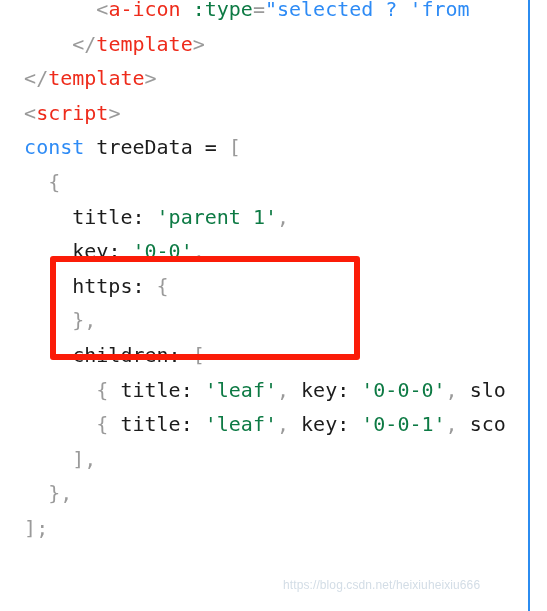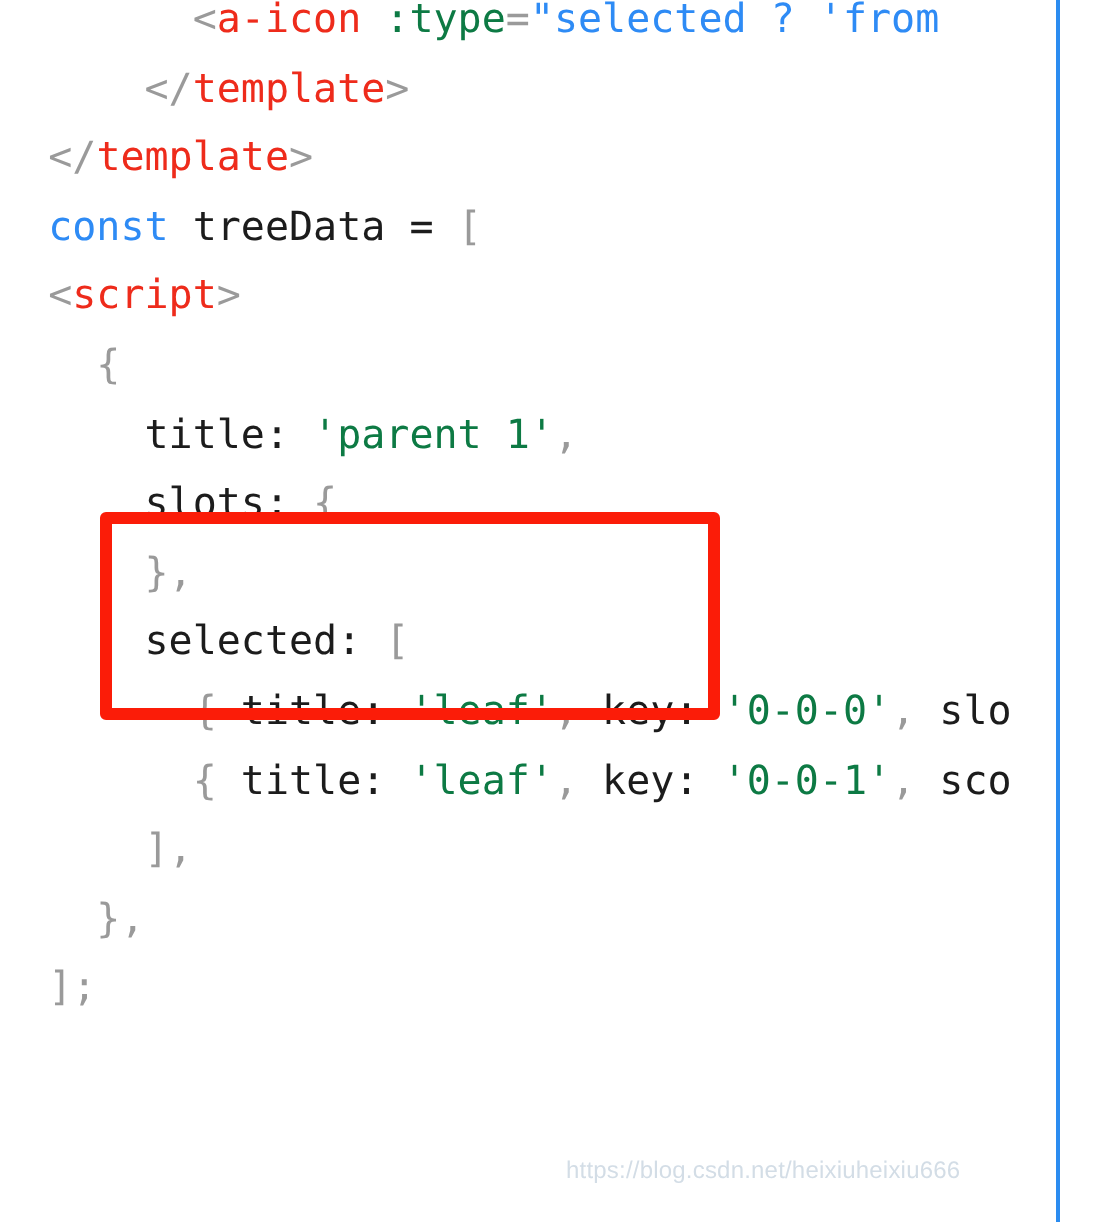--- a/index.html
+++ b/index.html
@@ -87,27 +87,28 @@
 </style>
 </head>
 <body>
 
 <div id="code-viewport" style="background: rgb(255, 255, 255);">
 
   <div id="code-block">
       <div class="code-line"><span class="tok-plain">        </span><span class="tok-punct">&lt;</span><span class="tok-tag">a-icon</span><span class="tok-plain"> </span><span class="tok-attr">:type</span><span class="tok-punct">=</span><span class="tok-keyword">"selected ? 'from</span></div>
       <div class="code-line"><span class="tok-plain">      </span><span class="tok-punct">&lt;/</span><span class="tok-tag">template</span><span class="tok-punct">&gt;</span></div>
       <div class="code-line"><span class="tok-plain">  </span><span class="tok-punct">&lt;/</span><span class="tok-tag">template</span><span class="tok-punct">&gt;</span></div>
+      <div class="code-line"><span class="tok-plain">  </span><span class="tok-punct">&lt;</span><span class="tok-tag">script</span><span class="tok-punct">&gt;</span></div>
       <div class="code-line"><span class="tok-plain">  </span><span class="tok-keyword">const</span><span class="tok-plain"> treeData </span><span class="tok-plain">=</span><span class="tok-plain"> </span><span class="tok-punct">[</span></div>
-      <div class="code-line"><span class="tok-plain">  </span><span class="tok-punct">&lt;</span><span class="tok-tag">script</span><span class="tok-punct">&gt;</span></div>
       <div class="code-line"><span class="tok-plain">    </span><span class="tok-punct">{</span></div>
       <div class="code-line"><span class="tok-plain">      title</span><span class="tok-plain">:</span><span class="tok-plain"> </span><span class="tok-string">'parent 1'</span><span class="tok-punct">,</span></div>
-      <div class="code-line"><span class="tok-plain">      slots</span><span class="tok-plain">:</span><span class="tok-plain"> </span><span class="tok-punct">{</span></div>
+      <div class="code-line"><span class="tok-plain">      key</span><span class="tok-plain">:</span><span class="tok-plain"> </span><span class="tok-string">'0-0'</span><span class="tok-punct">,</span></div>
+      <div class="code-line"><span class="tok-plain">      https</span><span class="tok-plain">:</span><span class="tok-plain"> </span><span class="tok-punct">{</span></div>
       <div class="code-line"><span class="tok-plain">      </span><span class="tok-punct">},</span></div>
-      <div class="code-line"><span class="tok-plain">      selected</span><span class="tok-plain">:</span><span class="tok-plain"> </span><span class="tok-punct">[</span></div>
+      <div class="code-line"><span class="tok-plain">      children</span><span class="tok-plain">:</span><span class="tok-plain"> </span><span class="tok-punct">[</span></div>
       <div class="code-line"><span class="tok-plain">        </span><span class="tok-punct">{</span><span class="tok-plain"> title</span><span class="tok-plain">:</span><span class="tok-plain"> </span><span class="tok-string">'leaf'</span><span class="tok-punct">,</span><span class="tok-plain"> key</span><span class="tok-plain">:</span><span class="tok-plain"> </span><span class="tok-string">'0-0-0'</span><span class="tok-punct">,</span><span class="tok-plain"> slo</span></div>
       <div class="code-line"><span class="tok-plain">        </span><span class="tok-punct">{</span><span class="tok-plain"> title</span><span class="tok-plain">:</span><span class="tok-plain"> </span><span class="tok-string">'leaf'</span><span class="tok-punct">,</span><span class="tok-plain"> key</span><span class="tok-plain">:</span><span class="tok-plain"> </span><span class="tok-string">'0-0-1'</span><span class="tok-punct">,</span><span class="tok-plain"> sco</span></div>
       <div class="code-line"><span class="tok-plain">      </span><span class="tok-punct">],</span></div>
       <div class="code-line"><span class="tok-plain">    </span><span class="tok-punct">},</span></div>
       <div class="code-line"><span class="tok-plain">  </span><span class="tok-punct">];</span></div>
     </div>
 
   <div id="annotation-box" style="border-color: rgb(251, 28, 8);"></div>
 
   <div id="watermark">https://blog.csdn.net/heixiuheixiu666</div>

